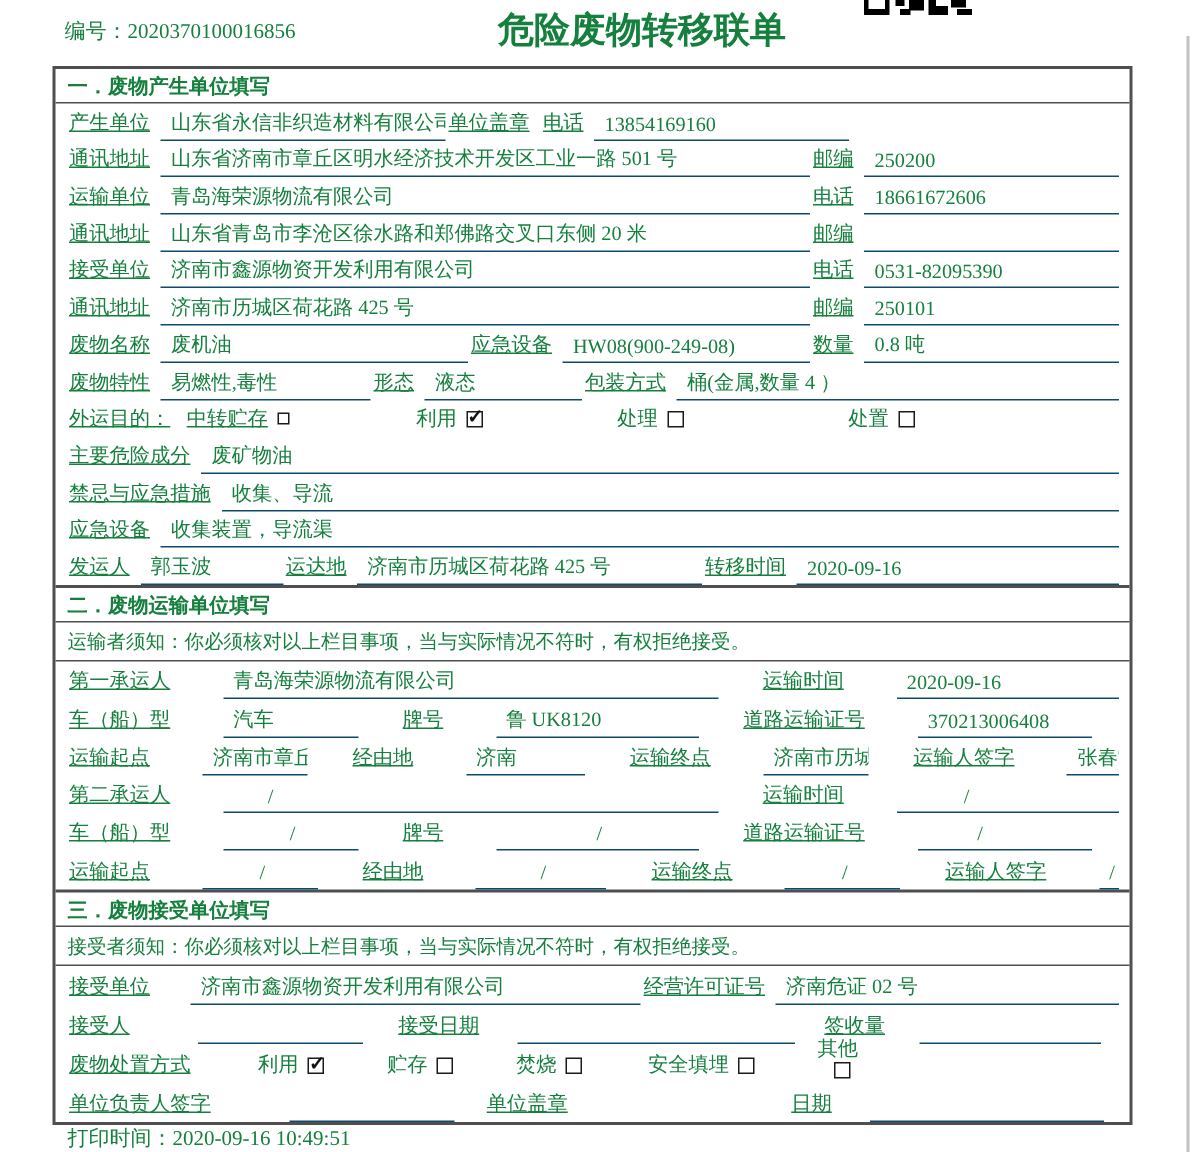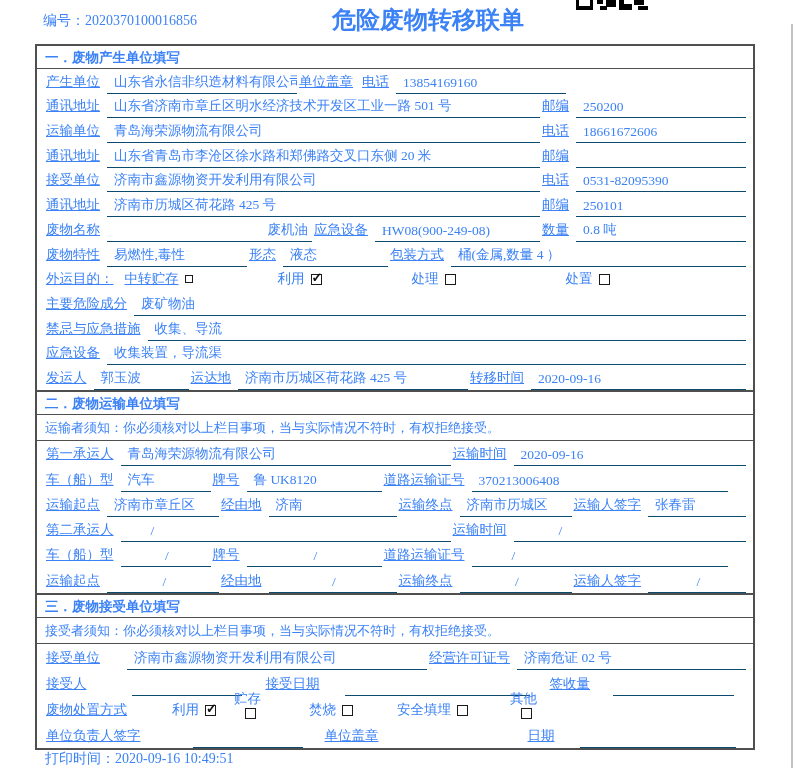--- a/index.html
+++ b/index.html
@@ -1,34 +1,34 @@
 <!DOCTYPE html>
 <html><head>
 <meta charset="utf-8">
 <style>
   html,body{margin:0;padding:0;background:#fff;}
   .page{position:relative;width:796px;height:768px;background:#fff;overflow:hidden;
-        font-family:"Liberation Serif","DejaVu Serif",serif;color:#3b82f6;}
+        font-family:"Liberation Serif","DejaVu Serif",serif;color:#15803d;}
   .doc-no{position:absolute;left:43px;top:12px;font-size:14px;white-space:nowrap;}
   .doc-title{position:absolute;left:78px;top:4px;width:700px;text-align:center;
         font-family:"Liberation Sans","DejaVu Sans",sans-serif;font-weight:bold;font-size:24px;}
   .qr{position:absolute;left:576px;top:0;width:72px;height:10px;}
   .edge-line{position:absolute;right:3px;top:24px;bottom:0;width:2px;background:#c3c3c3;}
   .form-table{position:absolute;left:35px;top:44px;width:720px;box-sizing:border-box;
         border:2px solid #4f4f4f;background:#fff;}
   .sec + .sec .sec-header{border-top:2px solid #4f4f4f;}
   .sec-header{font-family:"Liberation Sans","DejaVu Sans",sans-serif;font-weight:bold;
         font-size:13.5px;height:17px;line-height:17px;padding:3px 8px 2px;
         border-bottom:1.5px solid #4f4f4f;}
   .notice{font-size:13px;height:18px;line-height:18px;padding:4px 8px 3px;
         border-bottom:1px solid #4f4f4f;white-space:nowrap;}
   .rows{padding:0 7px;}
   .frow{display:flex;align-items:flex-end;}
   .rows-s0 .frow{height:24.7px;}
-  .rows-s1 .frow{height:25.3px;}
+  .rows-s1 .frow{height:25.3px;gap:28px;}
   .rows-s2 .frow{height:26.2px;}
   .lbl{white-space:nowrap;font-size:13.5px;padding:0 7px 3px 2px;text-decoration:underline;}
   .val{white-space:nowrap;font-size:13.5px;border-bottom:1px solid #0c4a6e;
        padding:0 4px 2px 7px;box-sizing:border-box;min-height:17px;overflow:hidden;}
   .grow{flex:1 1 auto;}
   .sp{display:block;flex:0 0 auto;}
   .chk{white-space:nowrap;font-size:13.5px;padding-bottom:3px;display:flex;align-items:center;}
   .chk-label{padding-right:6px;}
   .cb{width:11px;height:11px;border:1.3px solid #1a1a1a;display:inline-block;
       position:relative;background:#fff;box-sizing:border-box;}
@@ -94,21 +94,21 @@
             <span class="val" style="width: 170px;">0531-82095390</span>
           </div>
           <div class="frow">
             <span class="lbl">通讯地址</span>
             <span class="val grow">济南市历城区荷花路 425 号</span>
             <span class="lbl">邮编</span>
             <span class="val" style="width: 170px;">250101</span>
           </div>
           <div class="frow">
             <span class="lbl">废物名称</span>
-            <span class="val" style="width: 205px; text-align: right;">废机油</span>
+            <span class="val" style="width: 205px;">废机油</span>
             <span class="lbl">应急设备</span>
             <span class="val" style="width: 165px;">HW08(900-249-08)</span>
             <span class="lbl">数量</span>
             <span class="val grow">0.8 吨</span>
           </div>
           <div class="frow">
             <span class="lbl">废物特性</span>
             <span class="val" style="width: 140px;">易燃性,毒性</span>
             <span class="lbl">形态</span>
             <span class="val" style="width: 105px; margin-top: 37px;">液态</span>
@@ -233,21 +233,21 @@
             <span class="lbl">签收量</span>
             <span class="sp" style="width: 16px;"></span>
             <span class="val grow" style="margin-right: 12px;"></span>
           </div>
           <div class="frow">
             <span class="lbl">废物处置方式</span>
             <span class="chk" style="margin-left: 38px;">
               <span class="chk-label">利用</span>
               <span class="cb checked"></span>
             </span>
-            <span class="chk" style="margin-left: 18px; flex-direction: column;">
+            <span class="chk" style="margin-left: 42px;">
               <span class="chk-label">贮存</span>
               <span class="cb"></span>
             </span>
             <span class="chk" style="margin-left: 42px;">
               <span class="chk-label">焚烧</span>
               <span class="cb"></span>
             </span>
             <span class="chk" style="margin-left: 44px;">
               <span class="chk-label">安全填埋</span>
               <span class="cb"></span>

